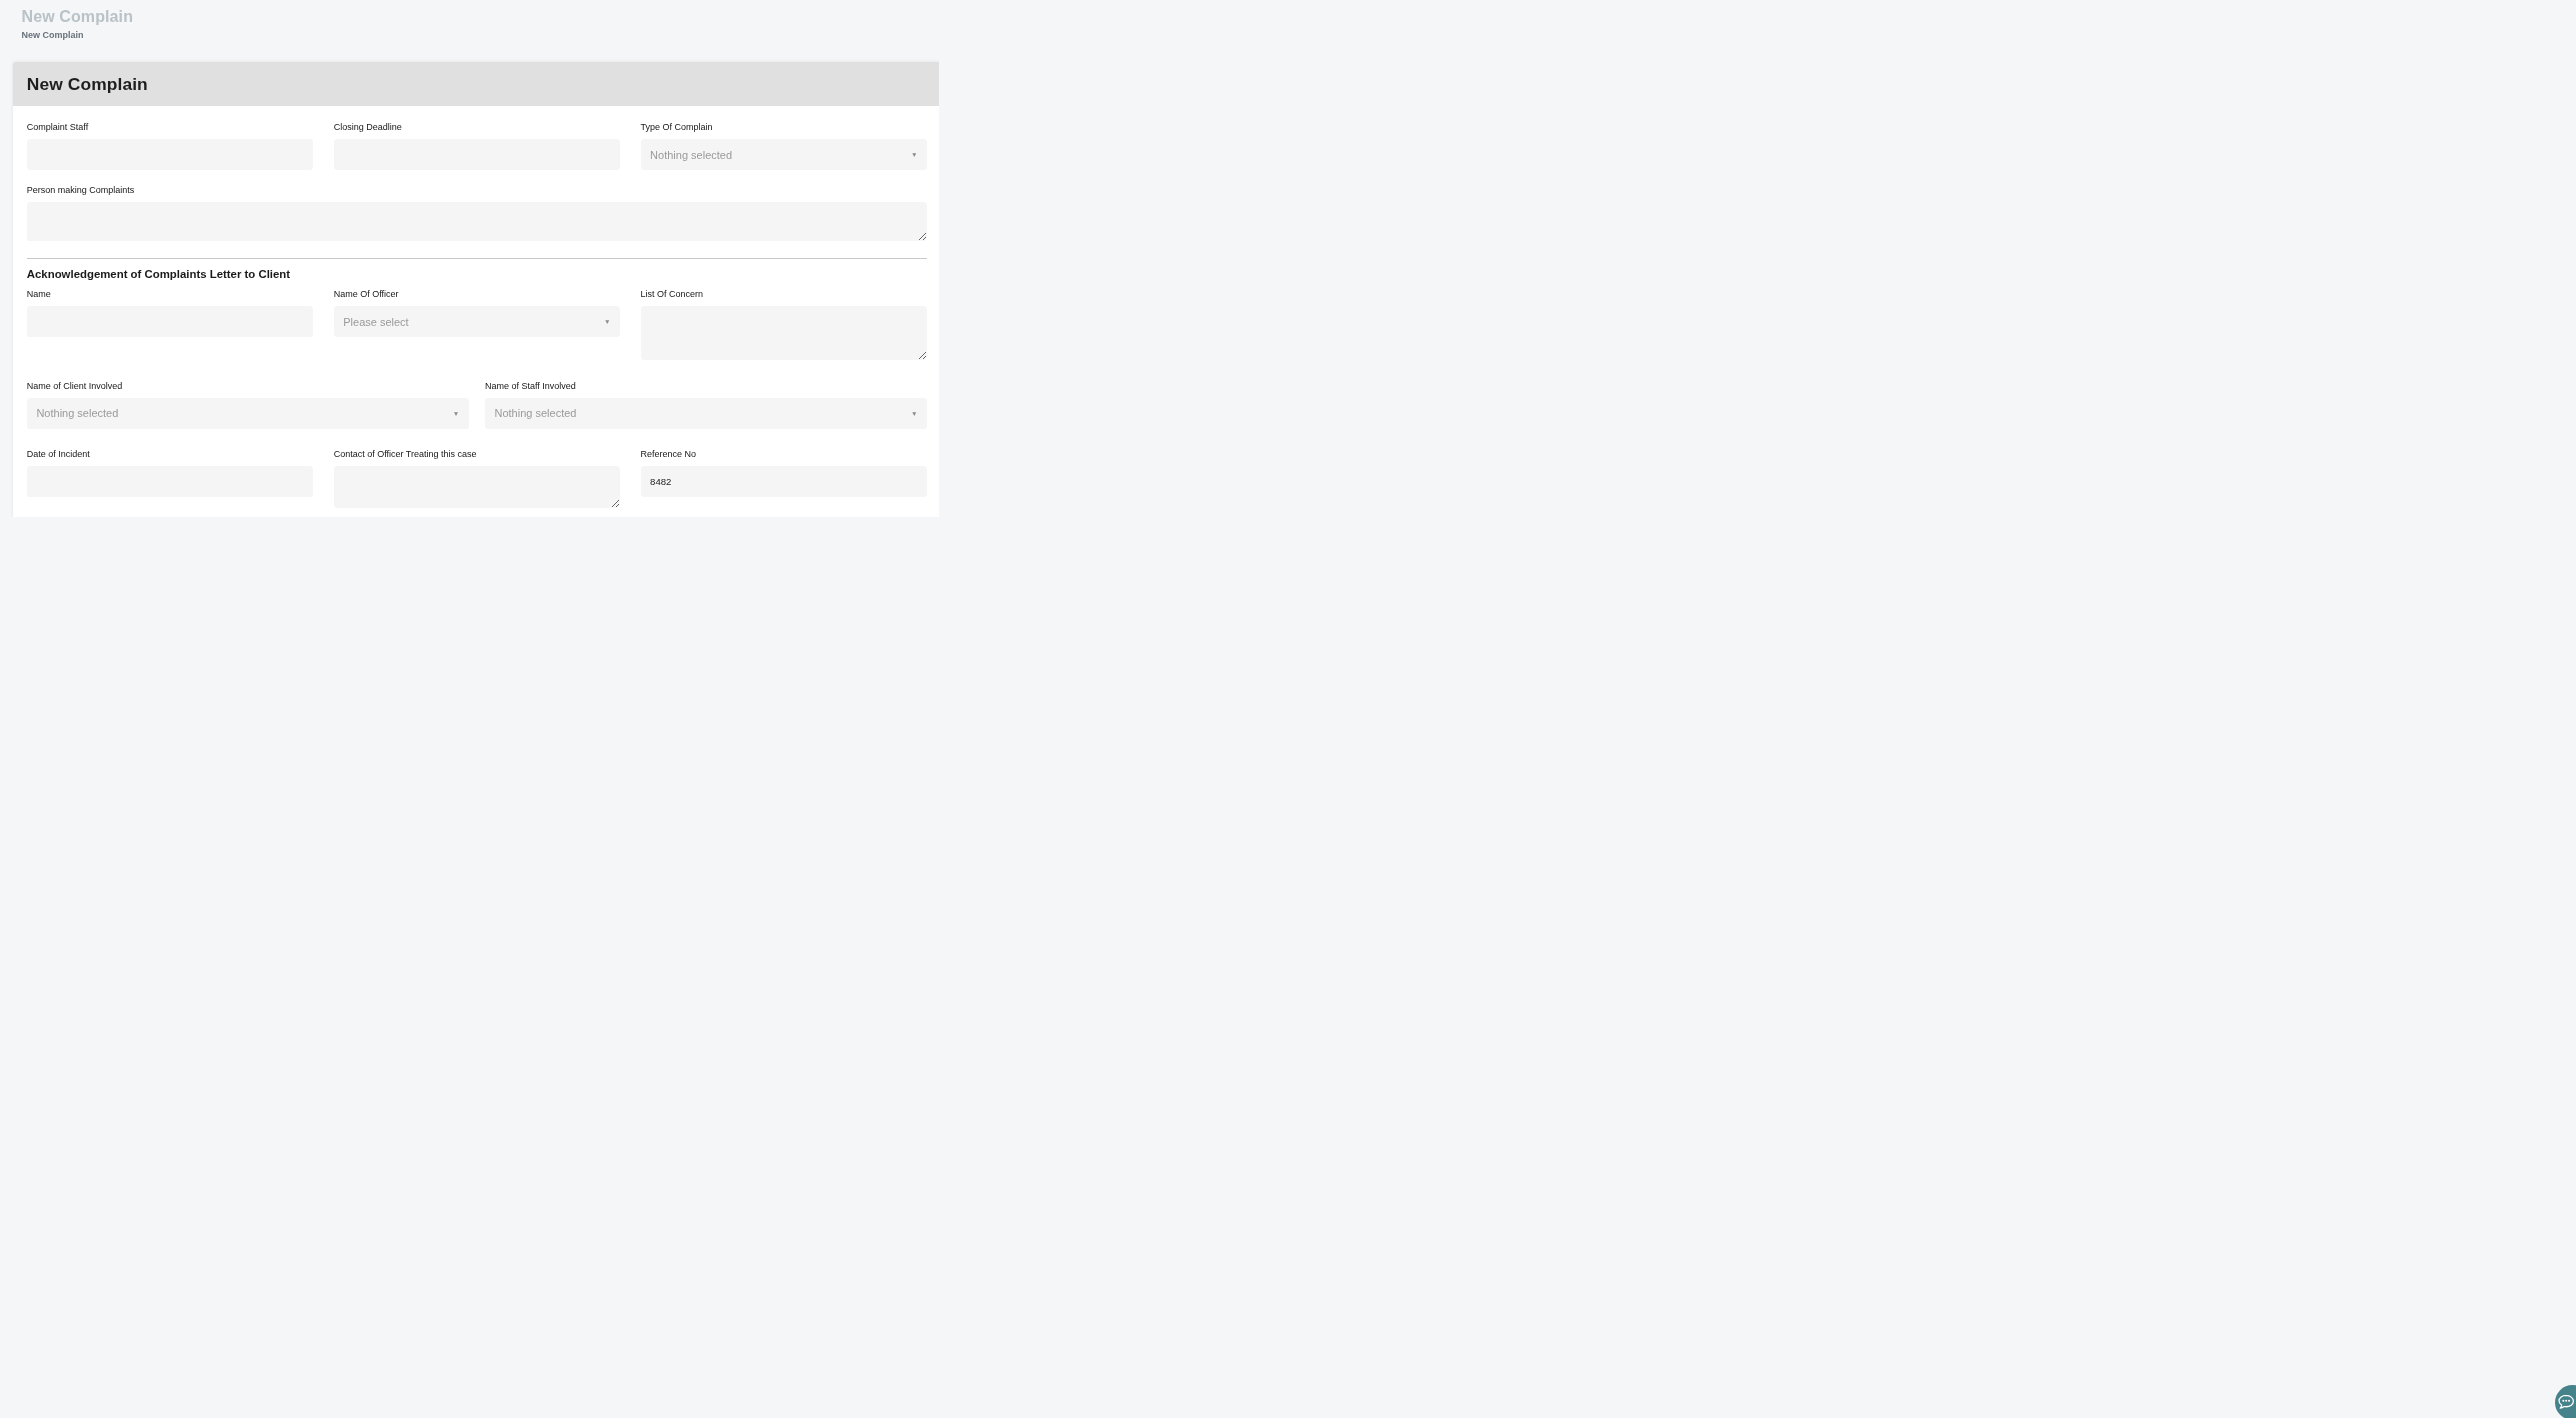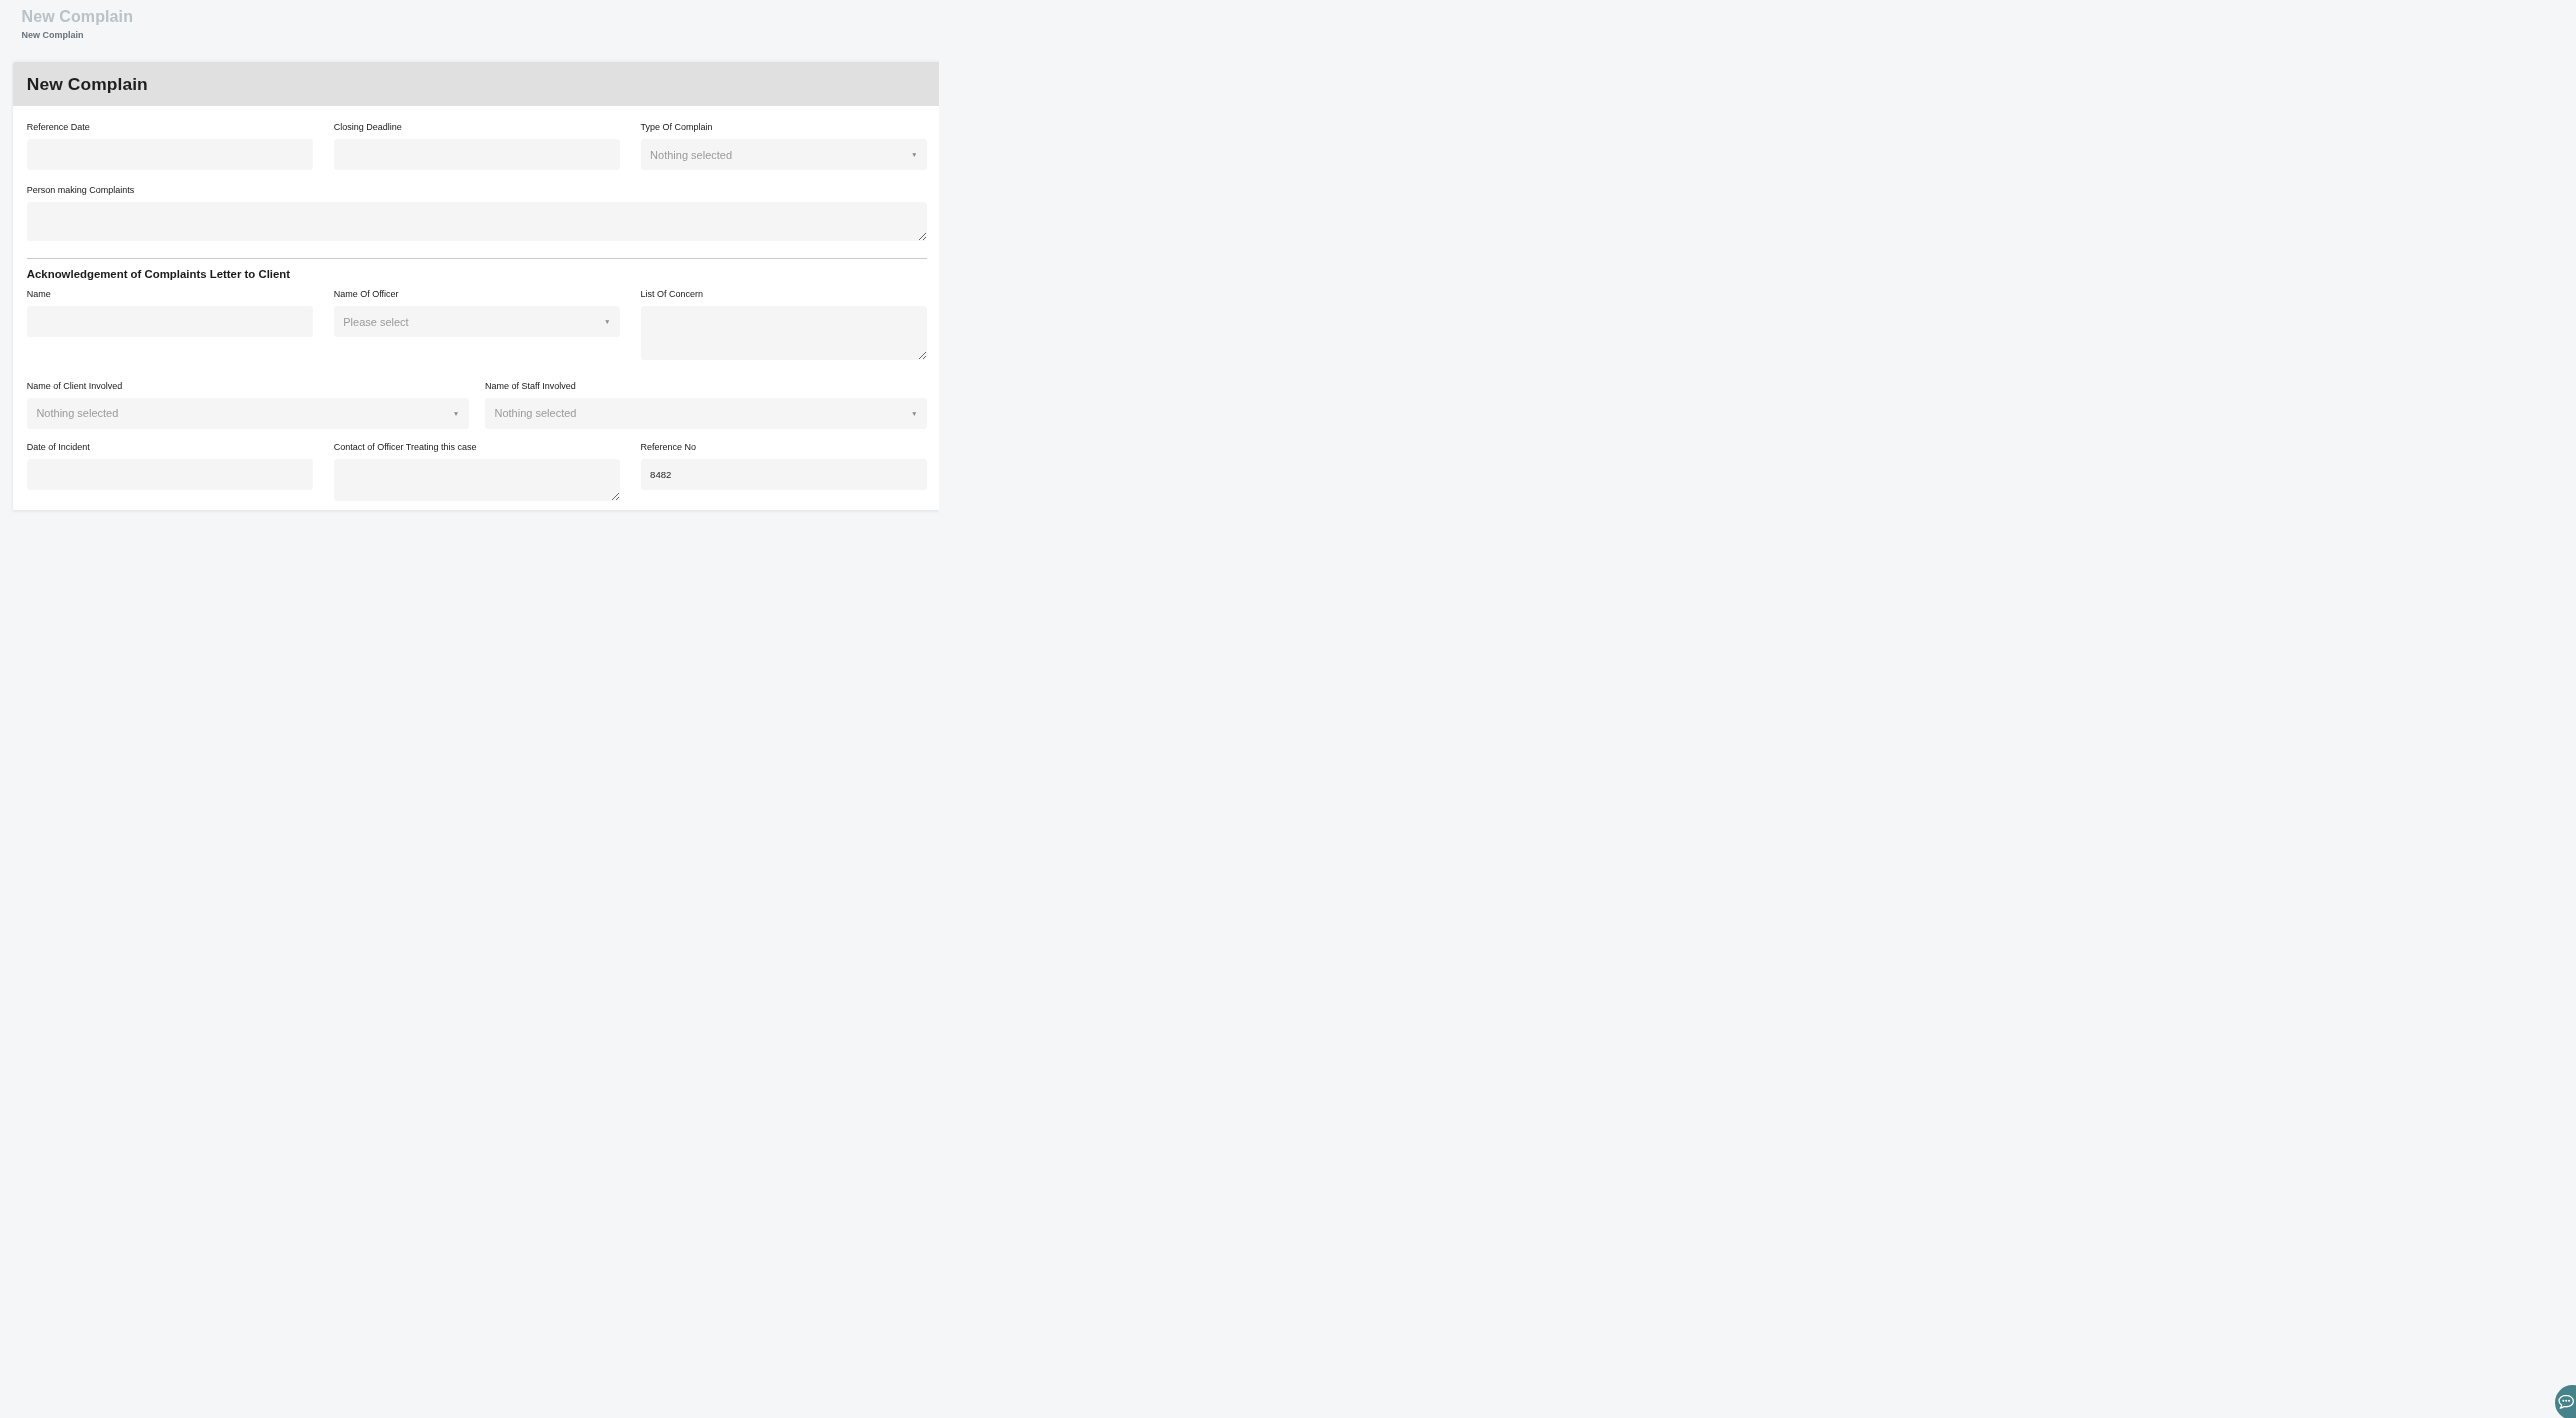--- a/index.html
+++ b/index.html
@@ -86,21 +86,21 @@
     display: flex;
     align-items: center;
     justify-content: space-between;
     cursor: pointer;
   }
   .select-placeholder { color: #9a9a9a; font-size: 11px; }
   .select-caret { color: #8b8b8b; font-size: 6.6px; padding-left: 4.8px; }
 
   .row-gap-sm { margin-top: 14.4px; }
   .row-gap-md { margin-top: 20.4px; }
-  .row-gap-row5 { margin-top: 13px; }
+  .row-gap-row5 { margin-top: 20px; }
 
   .divider {
     height: 1.8px;
     background: #c9c9c9;
     margin: 17px 0 9px 0;
   }
   .section-heading {
     font-size: 11.4px;
     font-weight: 700;
     color: #1b1b1b;
@@ -134,21 +134,21 @@
 
 <div class="card">
   <div class="card-header">
     <div class="card-header-title">New Complain</div>
   </div>
 
   <div class="card-body">
 
     <div class="grid-3">
       <div class="field">
-        <label class="field-label">Reference Date</label>
+        <label class="field-label">Complaint Staff</label>
         <input class="control" type="text" value="" style="">
       </div>
       <div class="field">
         <label class="field-label">Closing Deadline</label>
         <input class="control" type="text" value="" style="">
       </div>
       <div class="field">
         <label class="field-label">Type Of Complain</label>
         <div class="control select-control" role="button">
           <span class="select-placeholder">Nothing selected</span>

